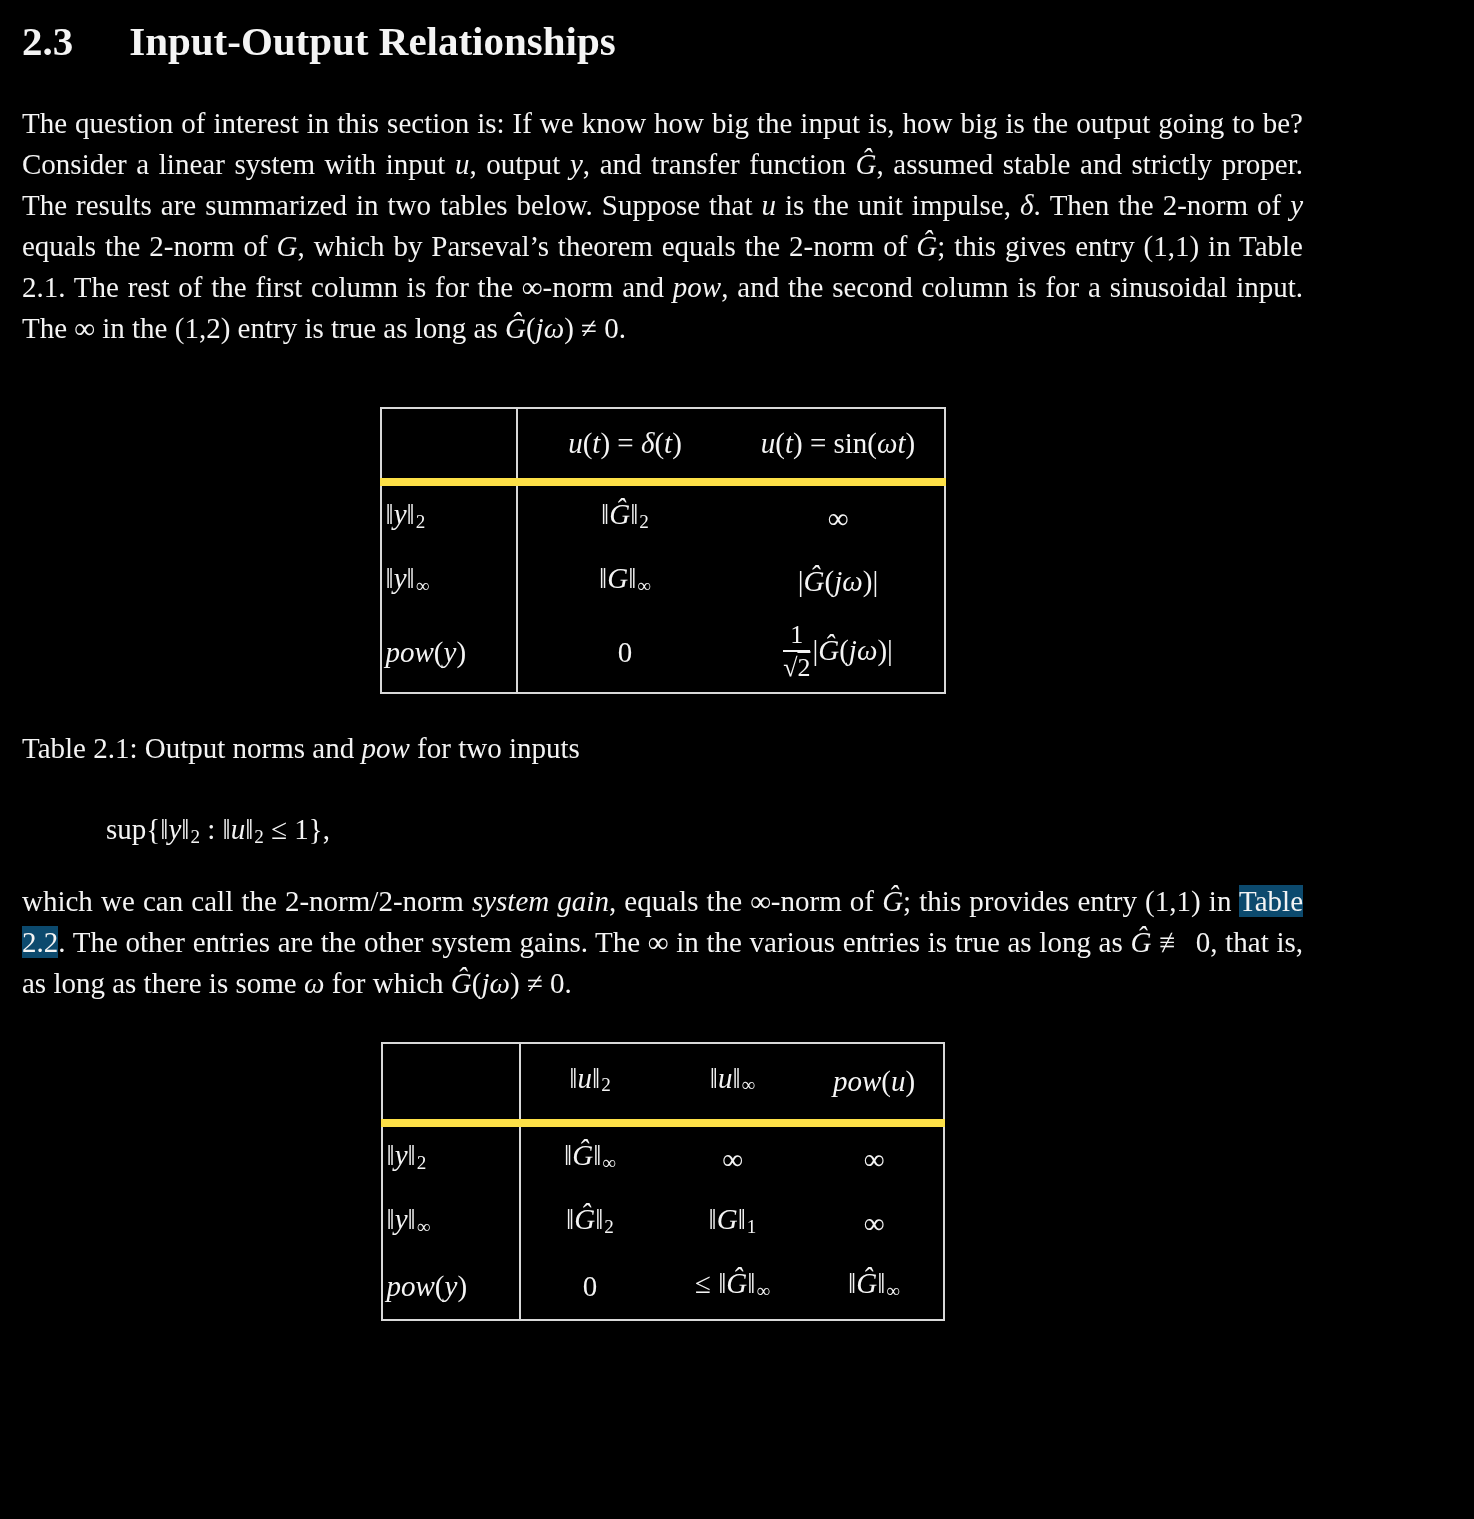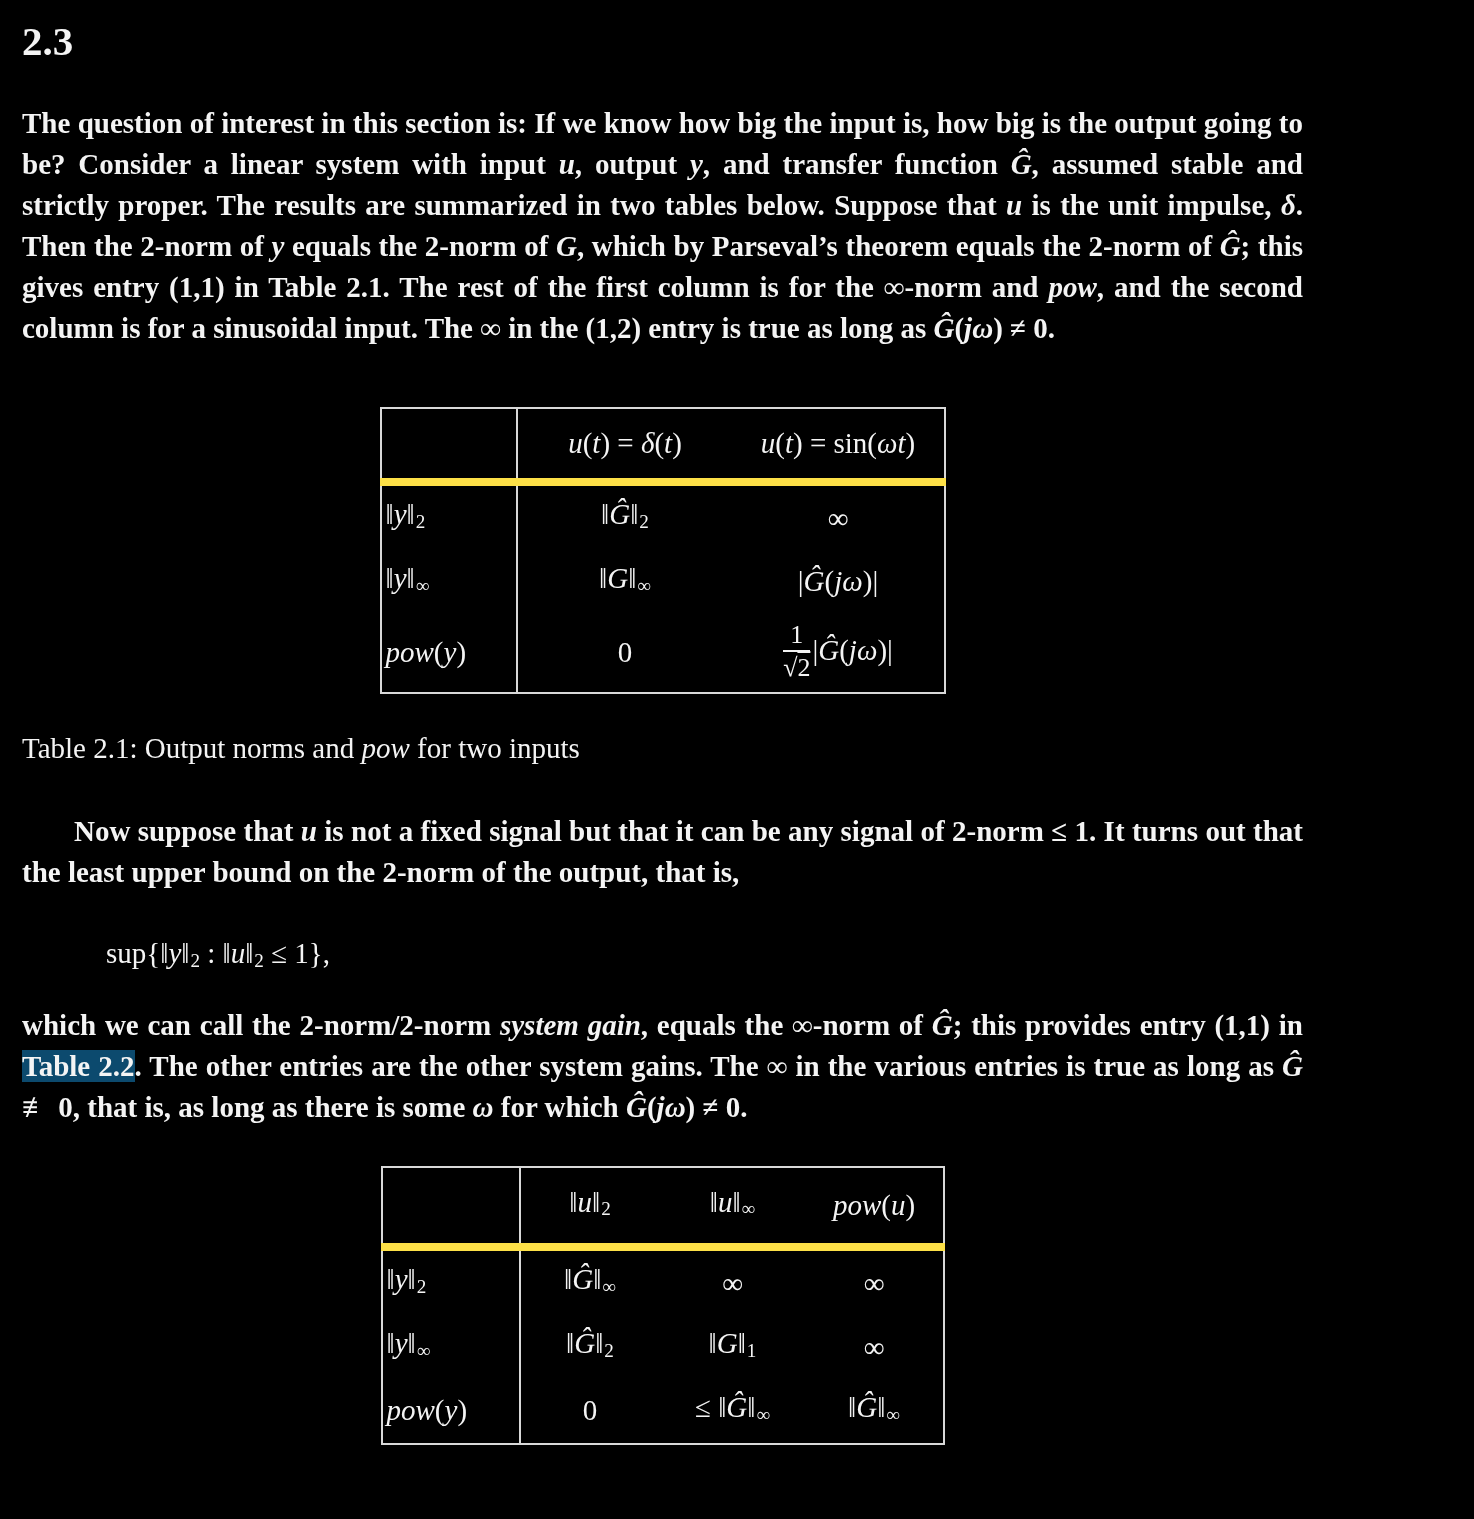--- a/index.html
+++ b/index.html
@@ -12,21 +12,21 @@
     font-family:"Liberation Serif","DejaVu Serif",serif;
     font-size:29px;line-height:41px;
     overflow:hidden;
   }
   .heading{
     display:flex;align-items:baseline;
     font-size:41px;font-weight:700;line-height:1.15;
     margin:6px 0 38px 0;
   }
   .heading .num{margin-right:56px;}
-  .para{text-align:justify;margin:0;font-weight:bold;}
+  .para{text-align:justify;margin:0;}
   .para.indent{text-indent:52px;}
   .para.mt{margin-top:42px;}
   .it{font-style:italic;}
   .sb{font-size:66%;vertical-align:-0.2em;margin-left:1px;}
   .ol{text-decoration:overline;}
   .hl{background:#0c4a6e;}
   .eq{margin:40px 0 24px 84px;}
   .tblwrap{margin-top:58px;}
   .tblwrap2{margin-top:38px;}
   .mtable{
@@ -60,20 +60,21 @@
   .fden{padding-top:1px;}
   .caption{margin:34px 0 0 0;}
 </style>
 </head>
 <body>
 
 <div class="page">
 
   <div class="heading">
     <span class="num">2.3</span>
+    <span>Input-Output Relationships</span>
   </div>
 
   <p class="para"><span>The question of interest in this section is: If we know how big the input is, how big is the output going to be? Consider a linear system with input </span><span class="it">u</span><span>, output </span><span class="it">y</span><span>, and transfer function </span><span class="it">Ĝ</span><span>, assumed stable and strictly proper. The results are summarized in two tables below. Suppose that </span><span class="it">u</span><span> is the unit impulse, </span><span class="it">δ</span><span>. Then the 2-norm of </span><span class="it">y</span><span> equals the 2-norm of </span><span class="it">G</span><span>, which by Parseval’s theorem equals the 2-norm of </span><span class="it">Ĝ</span><span>; this gives entry (1,1) in Table 2.1. The rest of the first column is for the ∞-norm and </span><span class="it">pow</span><span>, and the second column is for a sinusoidal input. The ∞ in the (1,2) entry is true as long as </span><span class="it">Ĝ</span><span>(</span><span class="it">jω</span><span>) ≠ 0.</span></p>
 
   <div class="tblwrap">
     <table class="mtable">
       <colgroup>
           <col style="width:136px">
           <col style="width:216px">
           <col style="width:212px">
@@ -103,21 +104,20 @@
                 <span class="fden"><span>√</span><span class="ol">2</span></span>
               </span><span><span>|</span><span class="it">Ĝ</span><span>(</span><span class="it">jω</span><span>)|</span></span>
           </td>
         </tr>
       </tbody>
     </table>
   </div>
 
   <p class="caption"><span>Table 2.1: Output norms and </span><span class="it">pow</span><span> for two inputs</span></p>
 
-  <p class="para indent mt"><span>Now suppose that </span><span class="it">u</span><span> is not a fixed signal but that it can be any signal of 2-norm ≤ 1. It turns out that the least upper bound on the 2-norm of the output, that is,</span></p>
 
   <div class="eq"><span>sup{</span><span>‖</span><span class="it">y</span><span>‖</span><span class="sb">2</span><span> : </span><span>‖</span><span class="it">u</span><span>‖</span><span class="sb">2</span><span> ≤ 1},</span></div>
 
   <p class="para"><span>which we can call the 2-norm/2-norm </span><span class="it">system gain</span><span>, equals the ∞-norm of </span><span class="it">Ĝ</span><span>; this provides entry (1,1) in </span><span class="hl">Table 2.2</span><span>. The other entries are the other system gains. The ∞ in the various entries is true as long as </span><span class="it">Ĝ</span><span> ≢ 0, that is, as long as there is some </span><span class="it">ω</span><span> for which </span><span class="it">Ĝ</span><span>(</span><span class="it">jω</span><span>) ≠ 0.</span></p>
 
   <div class="tblwrap tblwrap2">
     <table class="mtable">
       <colgroup>
           <col style="width:138px">
           <col style="width:140px">

